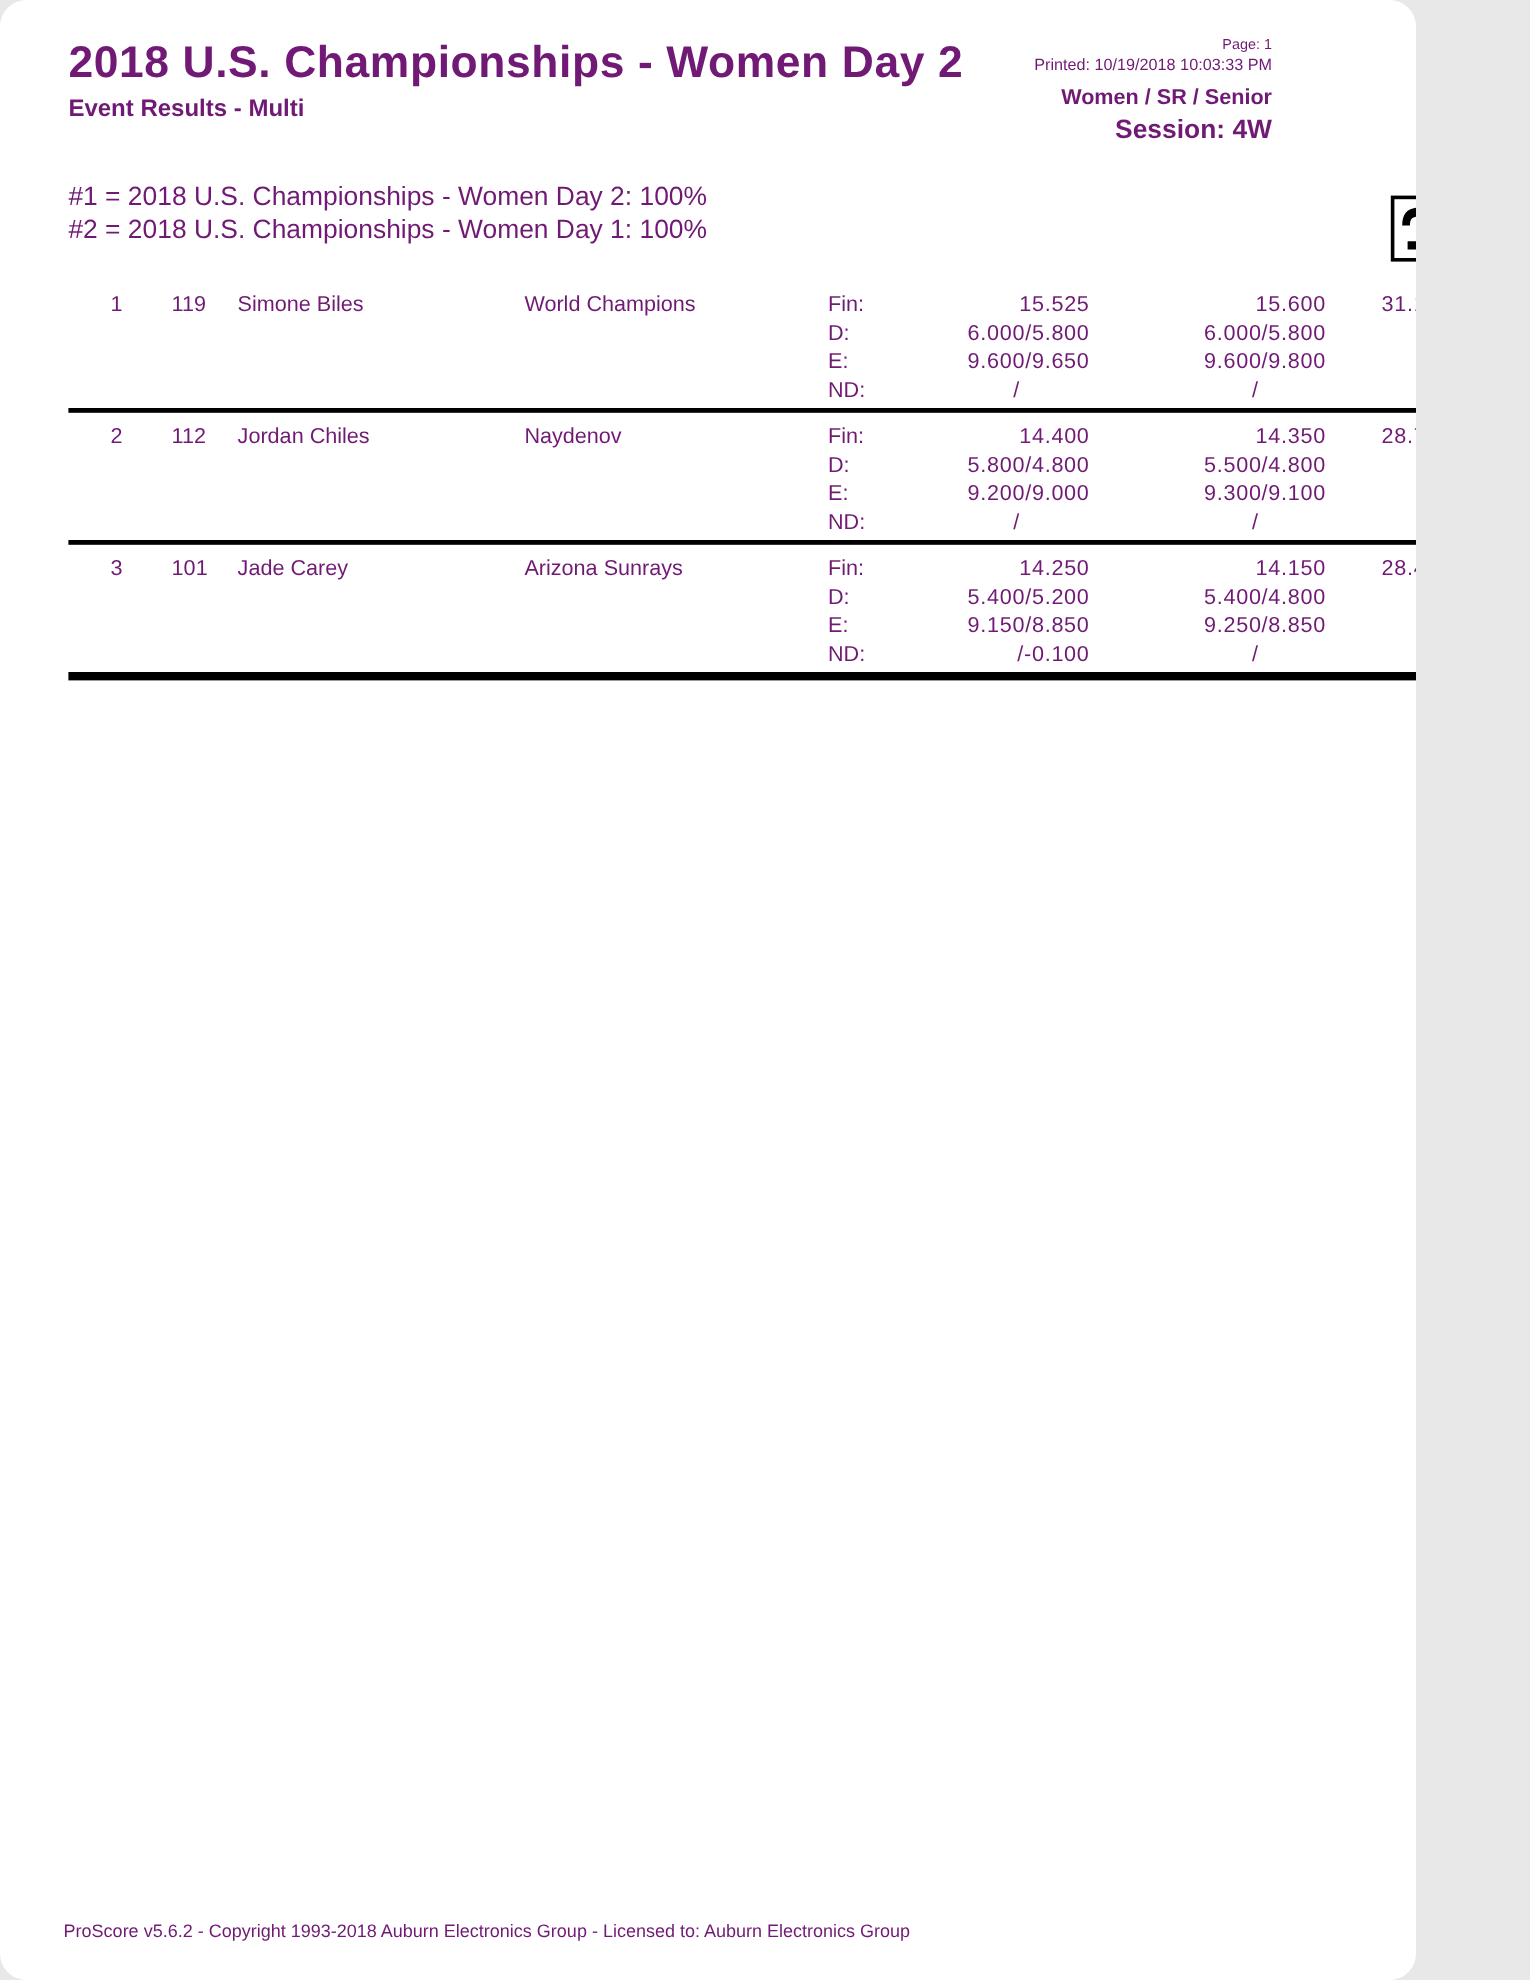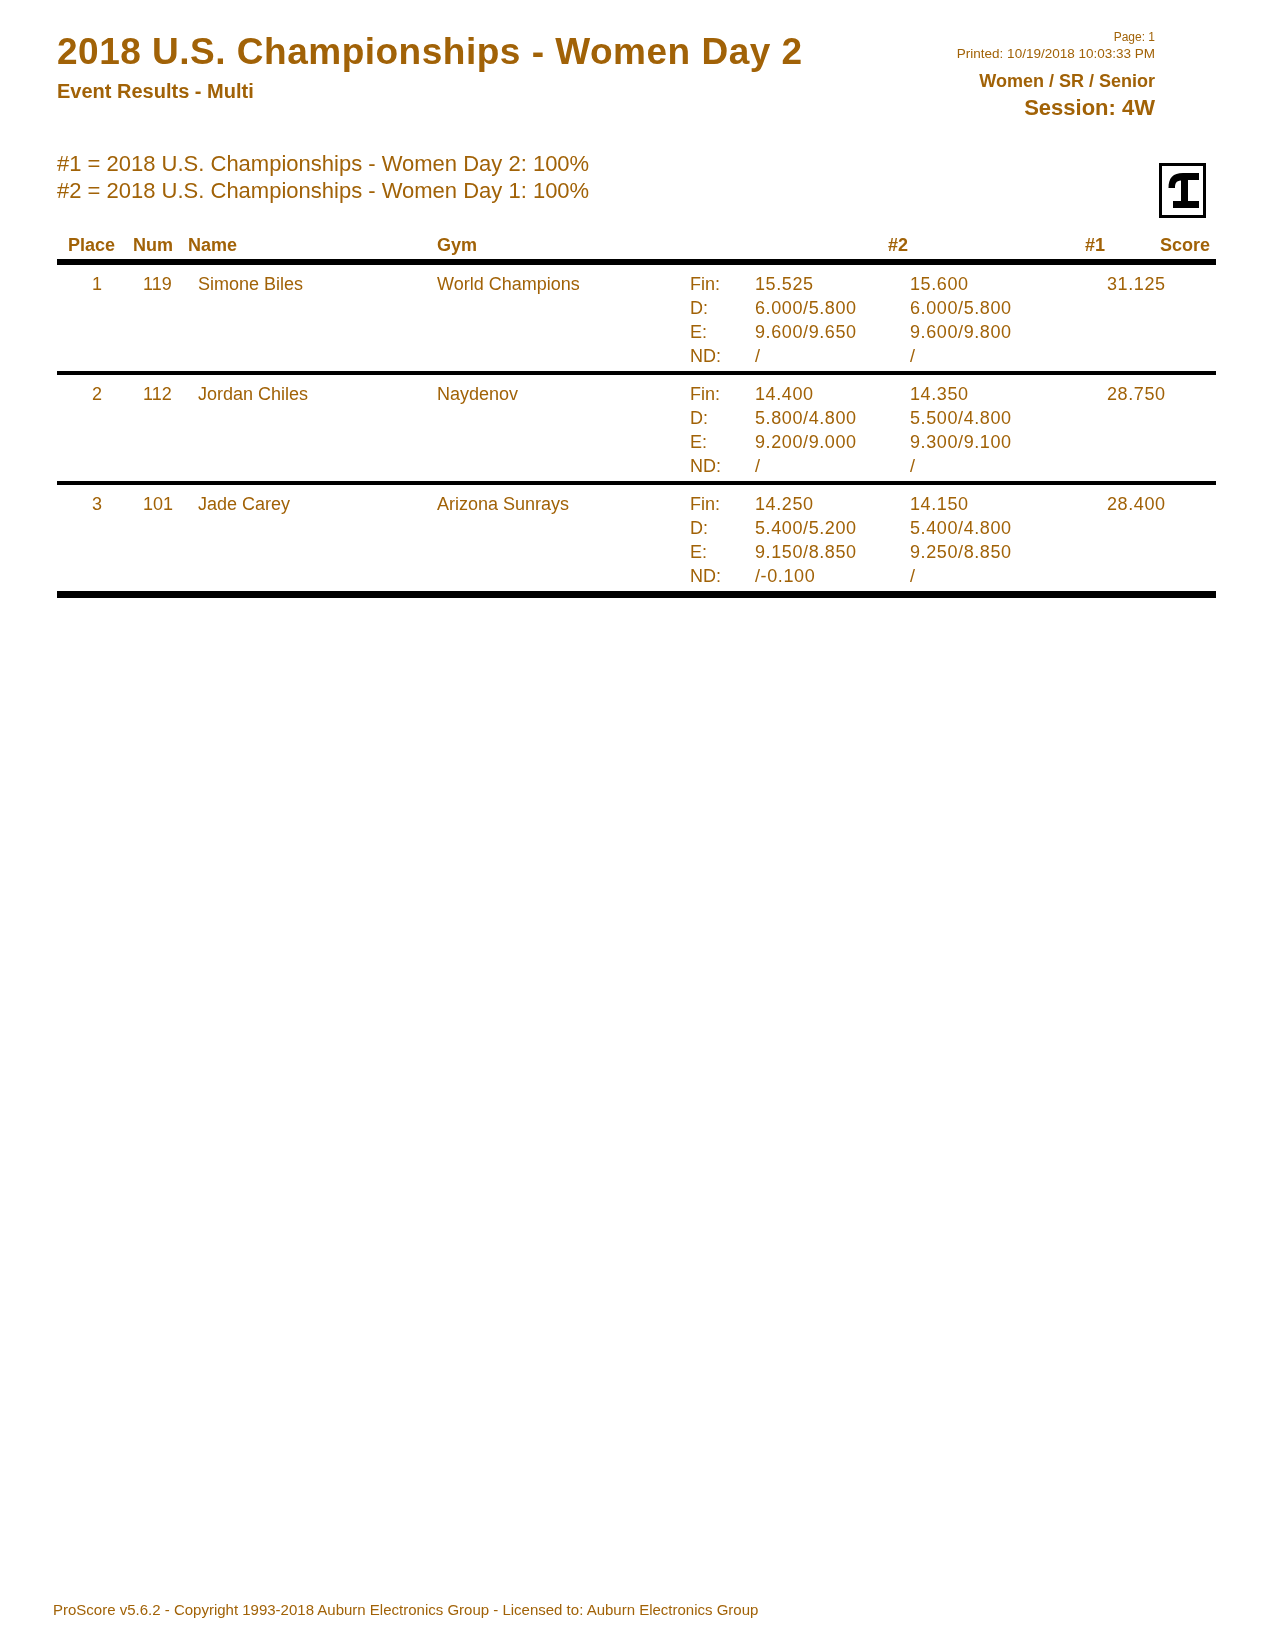--- a/index.html
+++ b/index.html
@@ -1,23 +1,24 @@
 <!DOCTYPE html>
 <html><head>
 <meta charset="utf-8">
 <style>
   * { margin:0; padding:0; box-sizing:border-box; }
   html,body { background:#e8e8e8; }
   .page {
     position:relative;
-    width:1275px; height:1650px;
+    width:1180px; height:1650px;
     background:#ffffff;
     font-family:"Liberation Sans", "DejaVu Sans", sans-serif;
-    color:#a16207;
+    color:#701a75;
     overflow:hidden;
+    border-radius:22px;
   }
   
   .hdr-left { position:absolute; left:57px; top:31px; }
   .doc-title { font-size:37px; font-weight:bold; letter-spacing:0.5px; line-height:1.15; }
   .doc-subtitle { font-size:20px; font-weight:bold; margin-top:6px; }
   .doc-date { font-size:19px; font-weight:bold; margin-top:8px; }
 
   .hdr-right { position:absolute; right:120px; top:30px; text-align:right; }
   .page-label { font-size:12px; line-height:1.2; }
   .printed-label { font-size:13.5px; line-height:1.5; }
@@ -50,21 +51,21 @@
   .h-name  { padding-left:3px; }
   .h-gym   { padding-left:2px; }
   .h-s2, .h-s1 { text-align:right; padding-right:2px; }
   .h-score { text-align:right; padding-right:6px; }
 
   .c-place { text-align:right; padding-right:13px; }
   .c-num   { padding-left:28px; }
   .c-name  { padding-left:13px; }
   .c-gym   { padding-left:2px; }
   .c-label { padding-right:5px; }
-  .c-s2, .c-s1, .c-score { text-align:left; padding-right:2px; letter-spacing:0.6px; }
+  .c-s2, .c-s1, .c-score { text-align:right; padding-right:2px; letter-spacing:0.6px; }
   .c-score { padding-right:6px; }
   .c-s2.slash-only { padding-right:60px; }
   .c-s1.slash-only { padding-right:58px; }
 
   
   .footer { position:absolute; left:53px; top:1601px; font-size:15px; }
 </style>
 </head>
 <body>
 
@@ -87,30 +88,20 @@
     <div>#2 = 2018 U.S. Championships - Women Day 1: 100%</div>
   </div>
 
   <div class="logo-box">
     <svg width="40" height="48" viewBox="0 0 40 48" aria-hidden="true">
       <path fill="#000" d="M 36 6 L 36 13 L 25 13 L 25 34 L 36 34 L 36 41 L 10 41 L 10 34 L 18 34 L 18 13.5 C 13 13.8 12 16.5 12 21 L 5.5 21 C 5.5 11 10 6 20 6 Z"></path>
     </svg>
   </div>
 
   <div class="results-table">
-    <div class="trow thead">
-      <span class="cell h-place">Place</span>
-      <span class="cell h-num">Num</span>
-      <span class="cell h-name">Name</span>
-      <span class="cell h-gym">Gym</span>
-      <span class="cell"></span>
-      <span class="cell h-s2">#2</span>
-      <span class="cell h-s1">#1</span>
-      <span class="cell h-score">Score</span>
-    </div>
     <div>
         <div class="block">
           <div class="trow">
             <span class="cell c-place">1</span>
             <span class="cell c-num">119</span>
             <span class="cell c-name">Simone Biles</span>
             <span class="cell c-gym">World Champions</span>
             <span class="cell c-label">Fin:</span>
             <span class="cell c-s2">15.525</span>
             <span class="cell c-s1">15.600</span>

